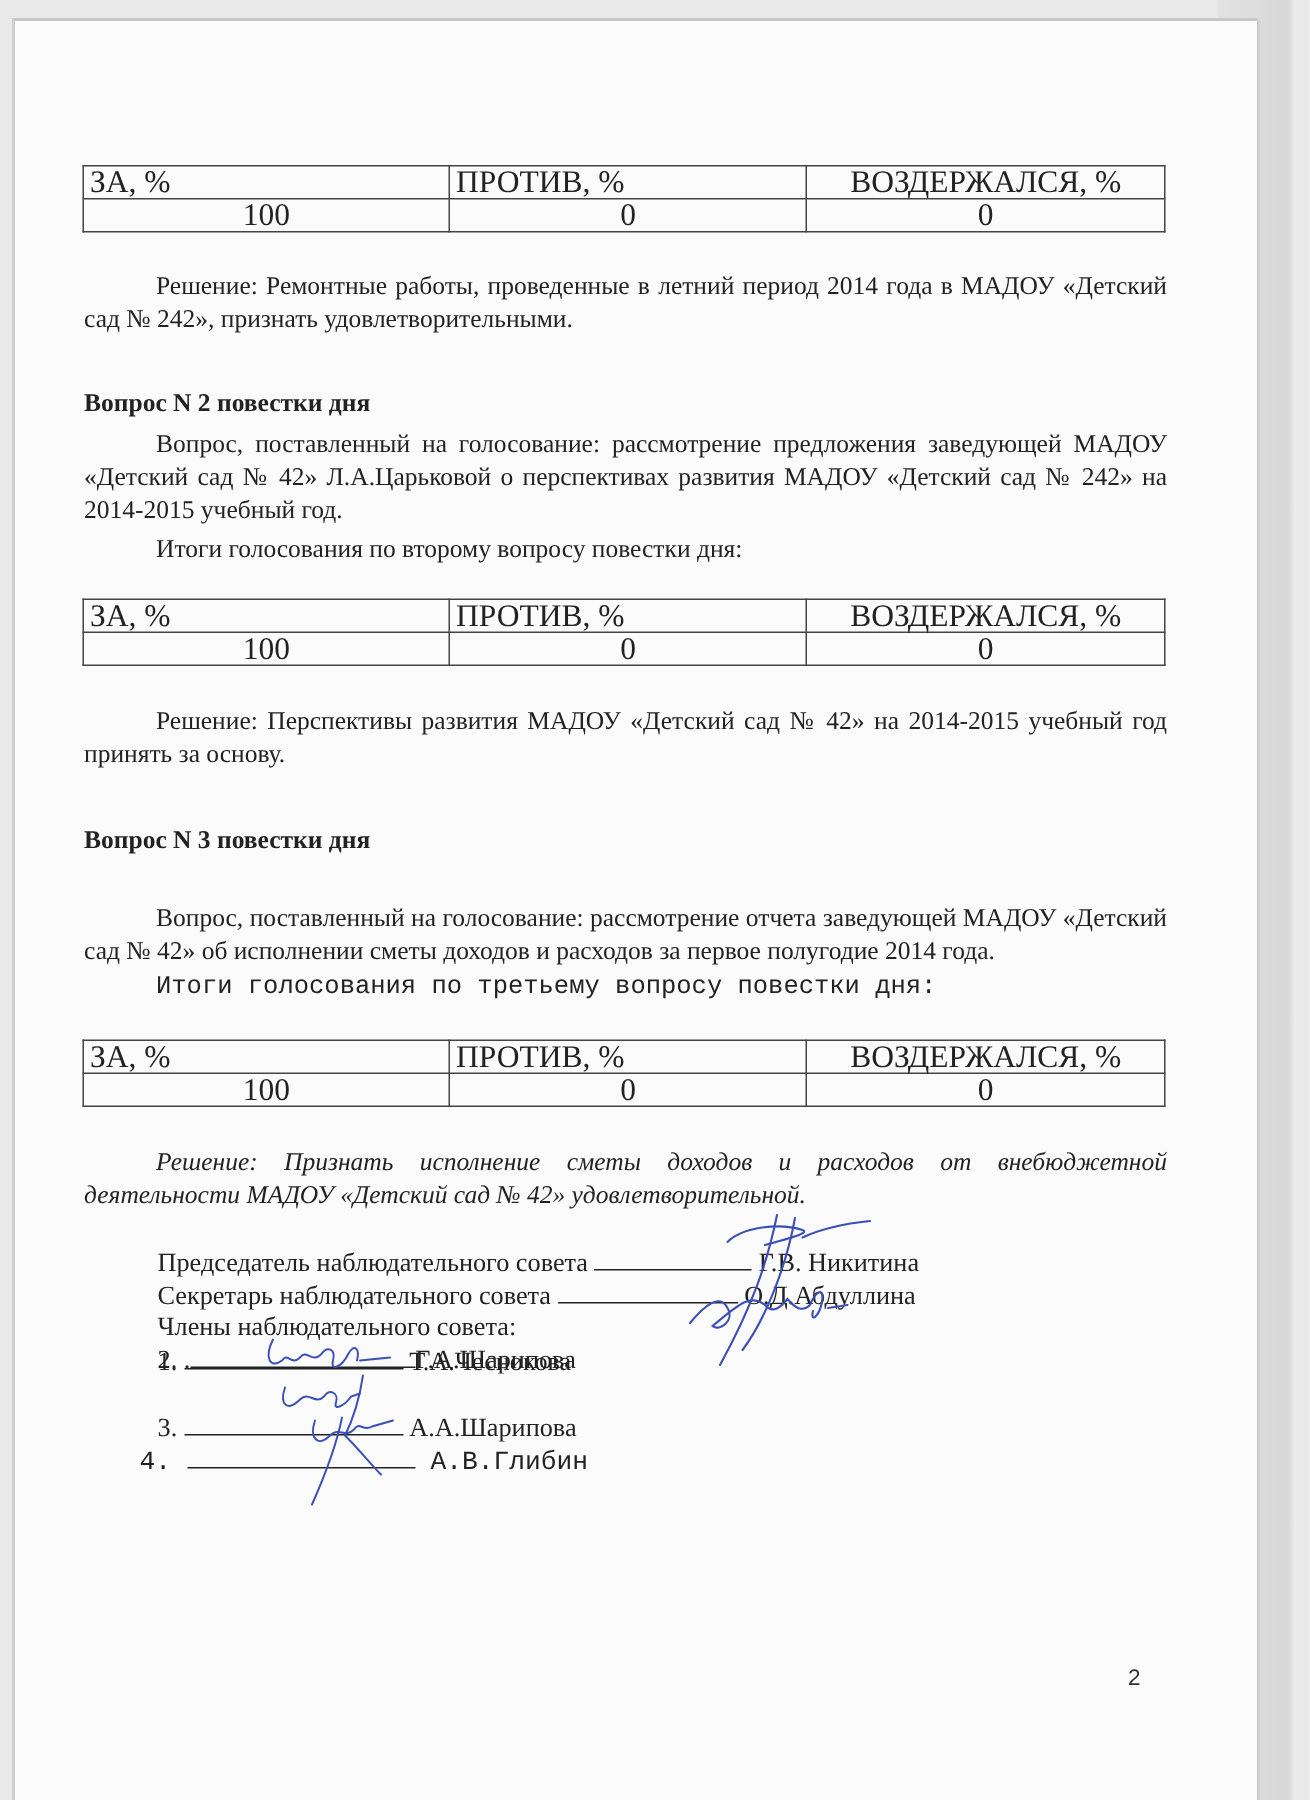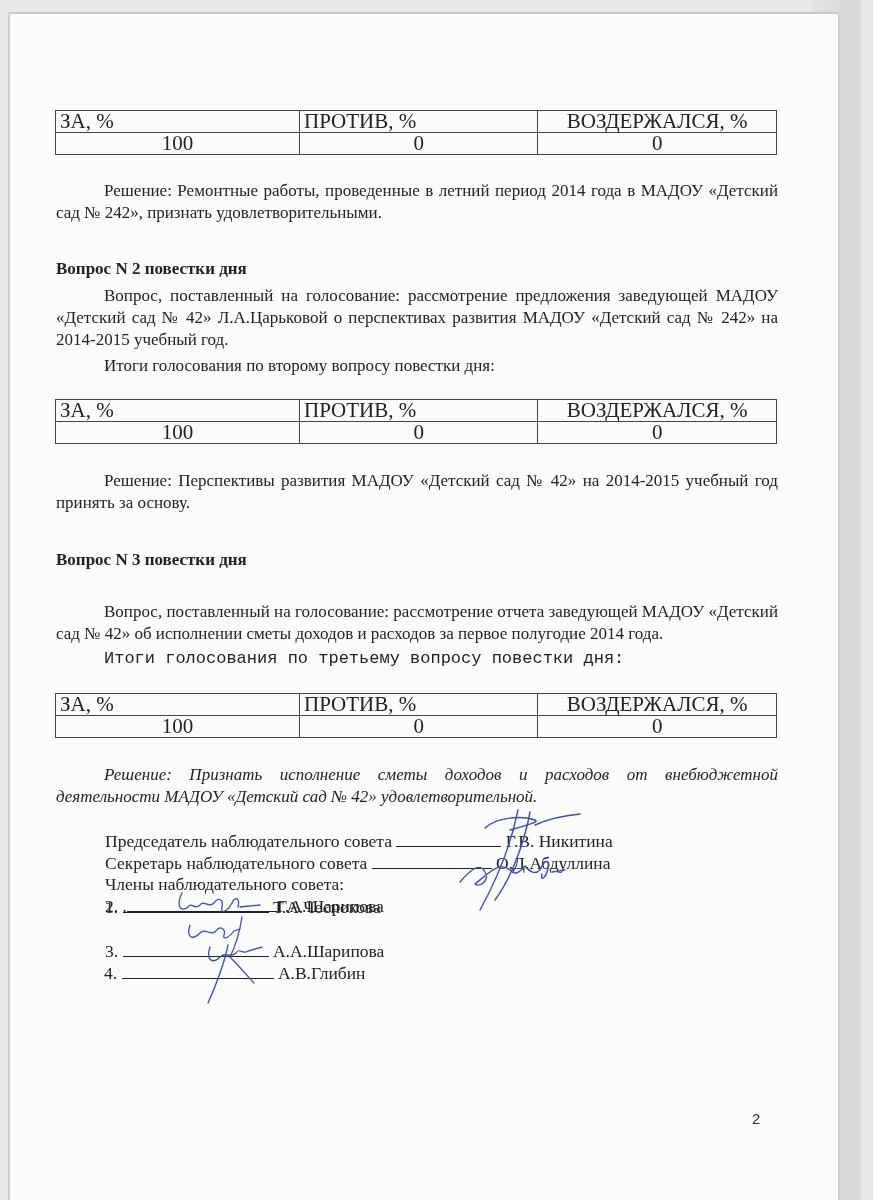--- a/index.html
+++ b/index.html
@@ -108,21 +108,21 @@
 <div class="sig-line" style="left:105px; top:851px;"><span>Секретарь наблюдательного совета</span> <span class="uline" style="width:120px;"></span> <span>О.Д.Абдуллина</span></div>
 
 <div class="sig-line" style="left:105px; top:873px;">Члены наблюдательного совета:</div>
 
 <div class="sig-line" style="left:105px; top:895px;"><span>1.</span> <span class="uline" style="width:146px;"></span> <span>Т.А.Чеснокова</span></div>
 
 <div class="sig-line" style="left:105px; top:894px;"><span>2. .</span><span class="uline" style="width:150px;"></span><span>Г.А.Шарипова</span></div>
 
 <div class="sig-line" style="left:105px; top:939px;"><span>3.</span> <span class="uline" style="width:146px;"></span> <span>А.А.Шарипова</span></div>
 
-<div class="sig-line" style="left:104px; top:961px;"><span>4.</span> <span class="uline" style="width:152px;"></span> <span>А.В.Глибин</span></div>
+<div class="sig-line" style="left:93px; top:961px;font-family:Liberation Mono, monospace;"><span>4.</span> <span class="uline" style="width:152px;"></span> <span>А.В.Глибин</span></div>
 
 <svg class="signature" style="left:440px; top:800px;" width="200" height="115" viewBox="0 0 200 115">
   <g fill="none" stroke="#3b4fb8" stroke-width="1.4" stroke-linecap="round">
     <path d="M45,28 C55,18 80,15 95,20 C100,22 88,25 70,30"></path>
     <path d="M78,10 C72,40 62,70 40,110"></path>
     <path d="M90,12 C84,45 70,80 55,100"></path>
     <path d="M95,25 C110,18 130,15 140,14"></path>
     <path d="M20,82 C30,70 40,62 45,72 C50,80 40,88 35,84 C52,70 60,62 70,70 C75,76 80,72 85,66 C90,72 95,75 100,70 C104,60 110,58 108,68 C106,78 100,82 102,74"></path>
     <path d="M112,72 L125,70"></path>
   </g>

